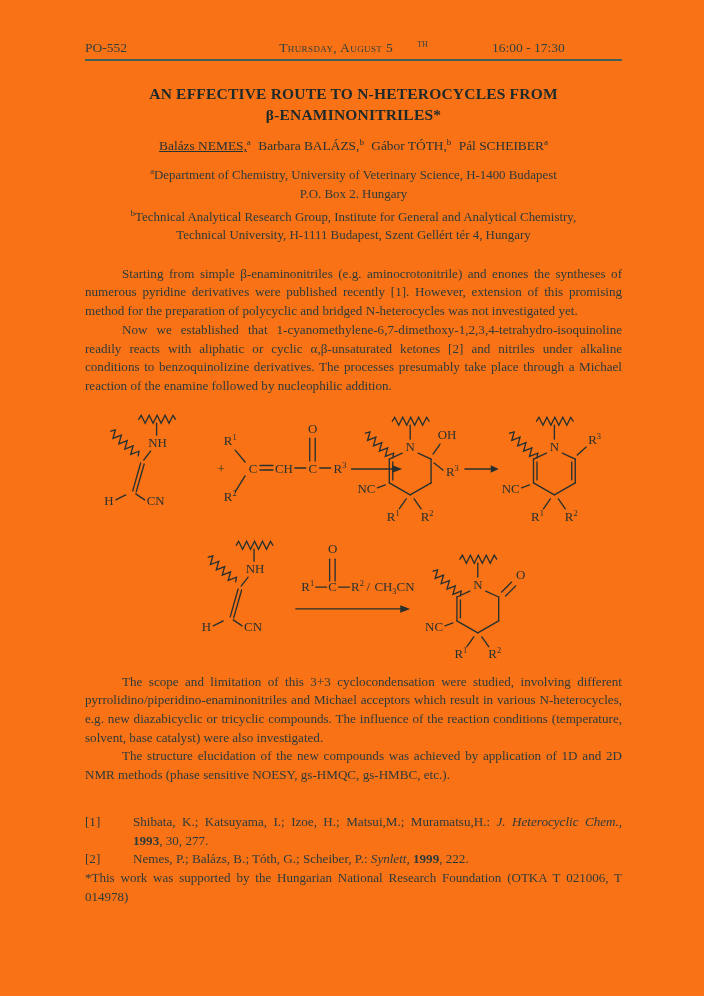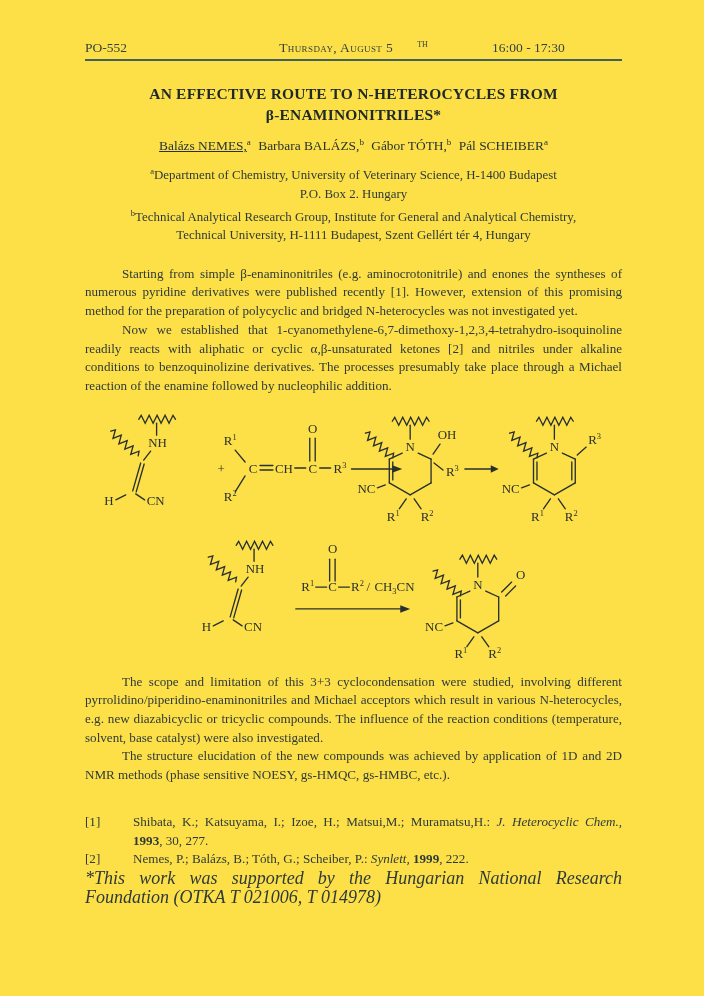--- a/index.html
+++ b/index.html
@@ -1,18 +1,18 @@
 <!DOCTYPE html>
 <html><head>
 <meta charset="utf-8">
 <style>
   html,body { margin:0; padding:0; background:#e8e8e8; }
   .page {
     position:relative; width:704px; height:996px; margin:0 auto;
-    background:#fde047; overflow:hidden;
+    background:#f97316; overflow:hidden;
     font-family:"Liberation Serif", serif; color:#2e3a3a;
   }
   .content { padding:40px 82px 0 85px; }
 
   
   .hdr { display:flex; align-items:flex-end; font-size:13.5px; color:#32403f; }
   .hdr-left { width:130px; }
   .hdr-center { flex:1; text-align:center; font-variant:small-caps; letter-spacing:0.4px; }
   .hdr-right { width:130px; text-align:left; }
   .hdr sup { font-size:8px; vertical-align:5px; letter-spacing:0;margin-left:24px; }
@@ -41,21 +41,21 @@
   .ah   { fill:#27302f; stroke:none; }
   .atm  { font-family:"Liberation Serif", serif; font-size:13px; fill:#27302f; }
   .s    { font-size:8.5px; }
 
   
   .refs { margin-top:28px; font-size:13.1px; line-height:18.7px; }
   .ref { position:relative; padding-left:48px; text-align:justify; }
   .ref-num { position:absolute; left:0; top:0; }
   .ref i { font-style:italic; }
   .ref b { font-weight:bold; }
-  .footnote { margin-top:0; font-size:18px; line-height:18.7px; text-align:justify;font-style:italic; }
+  .footnote { margin-top:0; font-size:13px; line-height:18.7px; text-align:justify; }
 </style>
 </head>
 <body>
 
 <div class="page">
   <div class="content">
 
     <div class="hdr">
       <span class="hdr-left">PO-552</span>
       <span class="hdr-center"><span>Thursday, August 5</span><sup>TH</sup></span>

